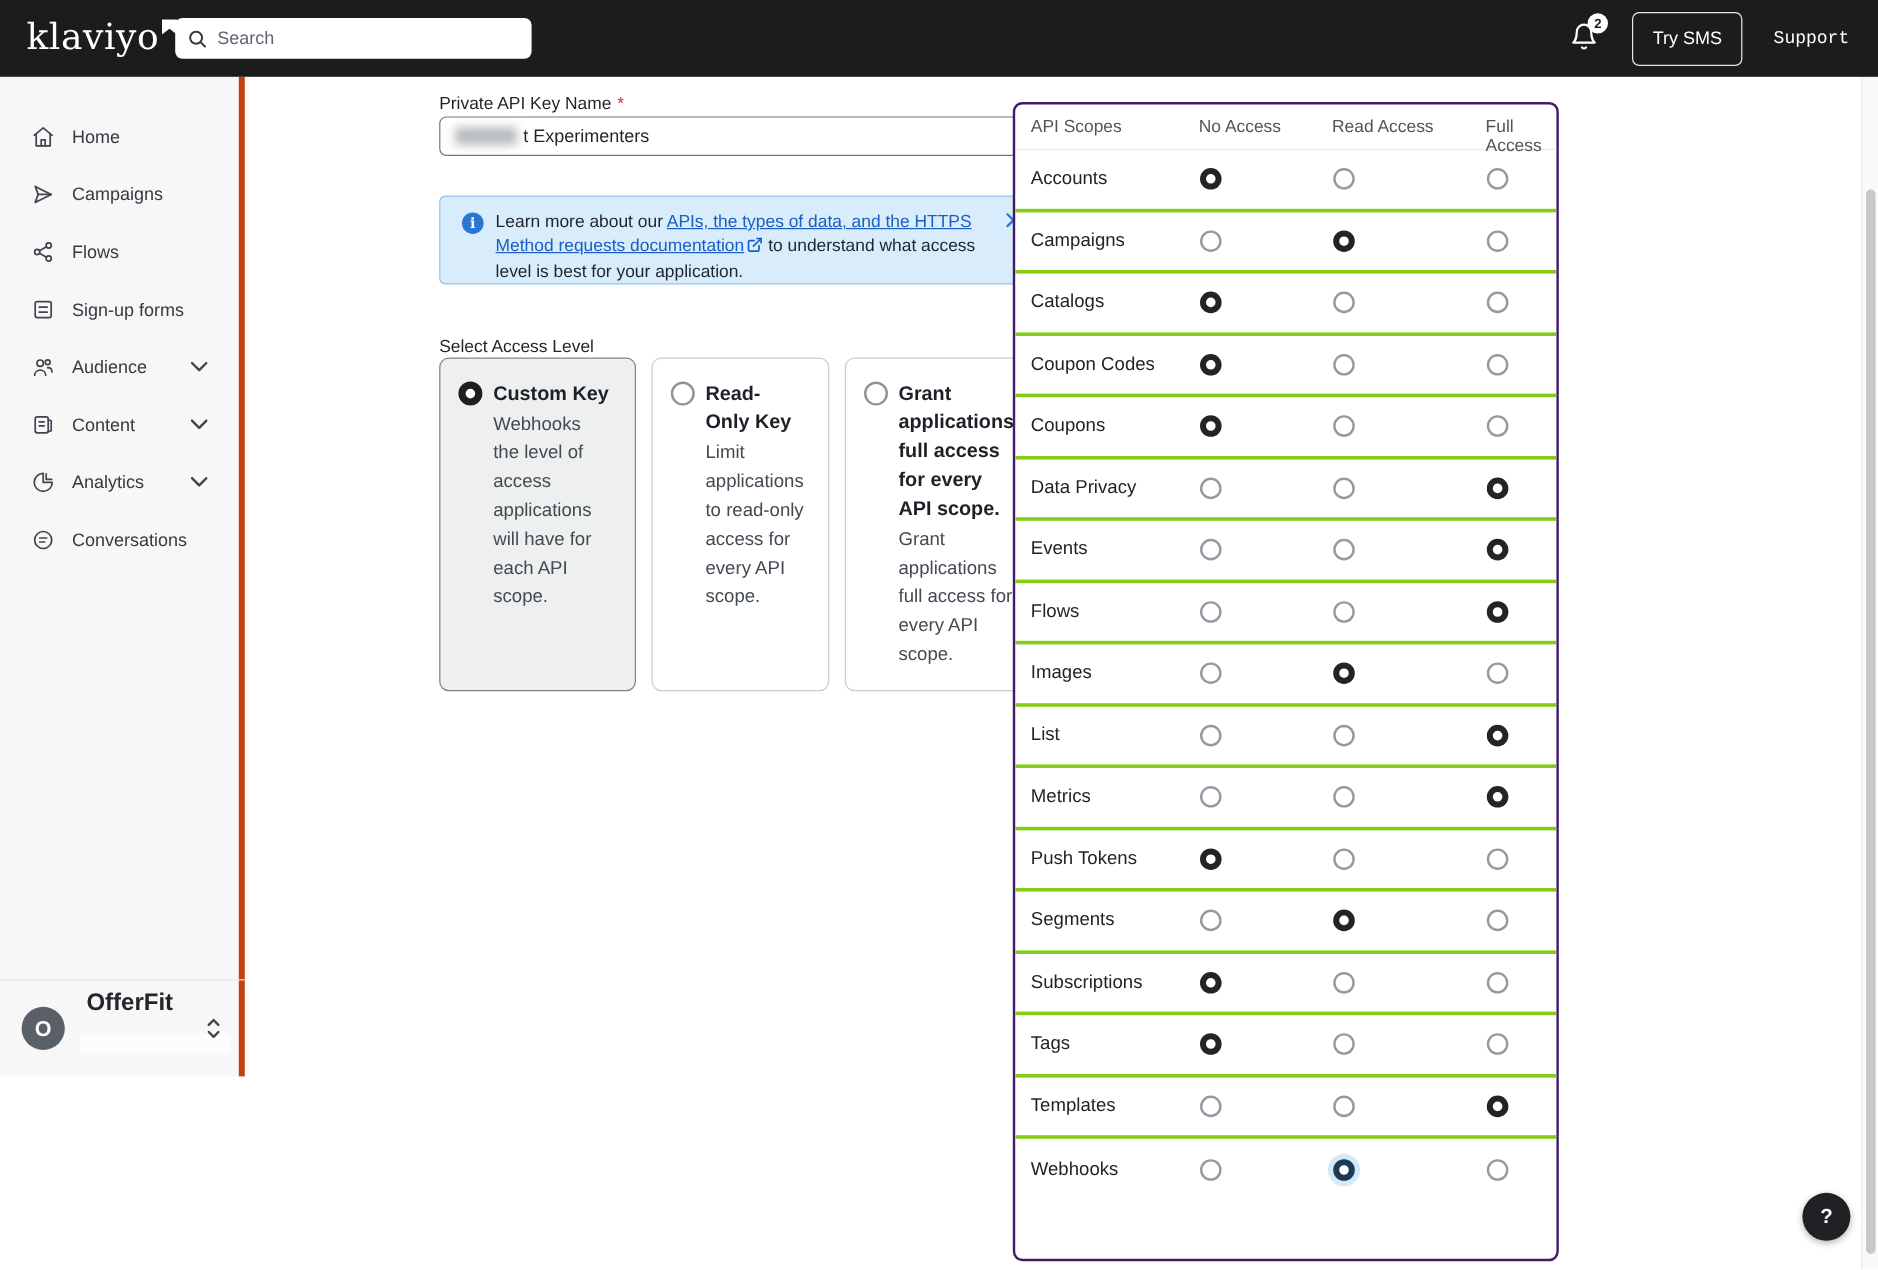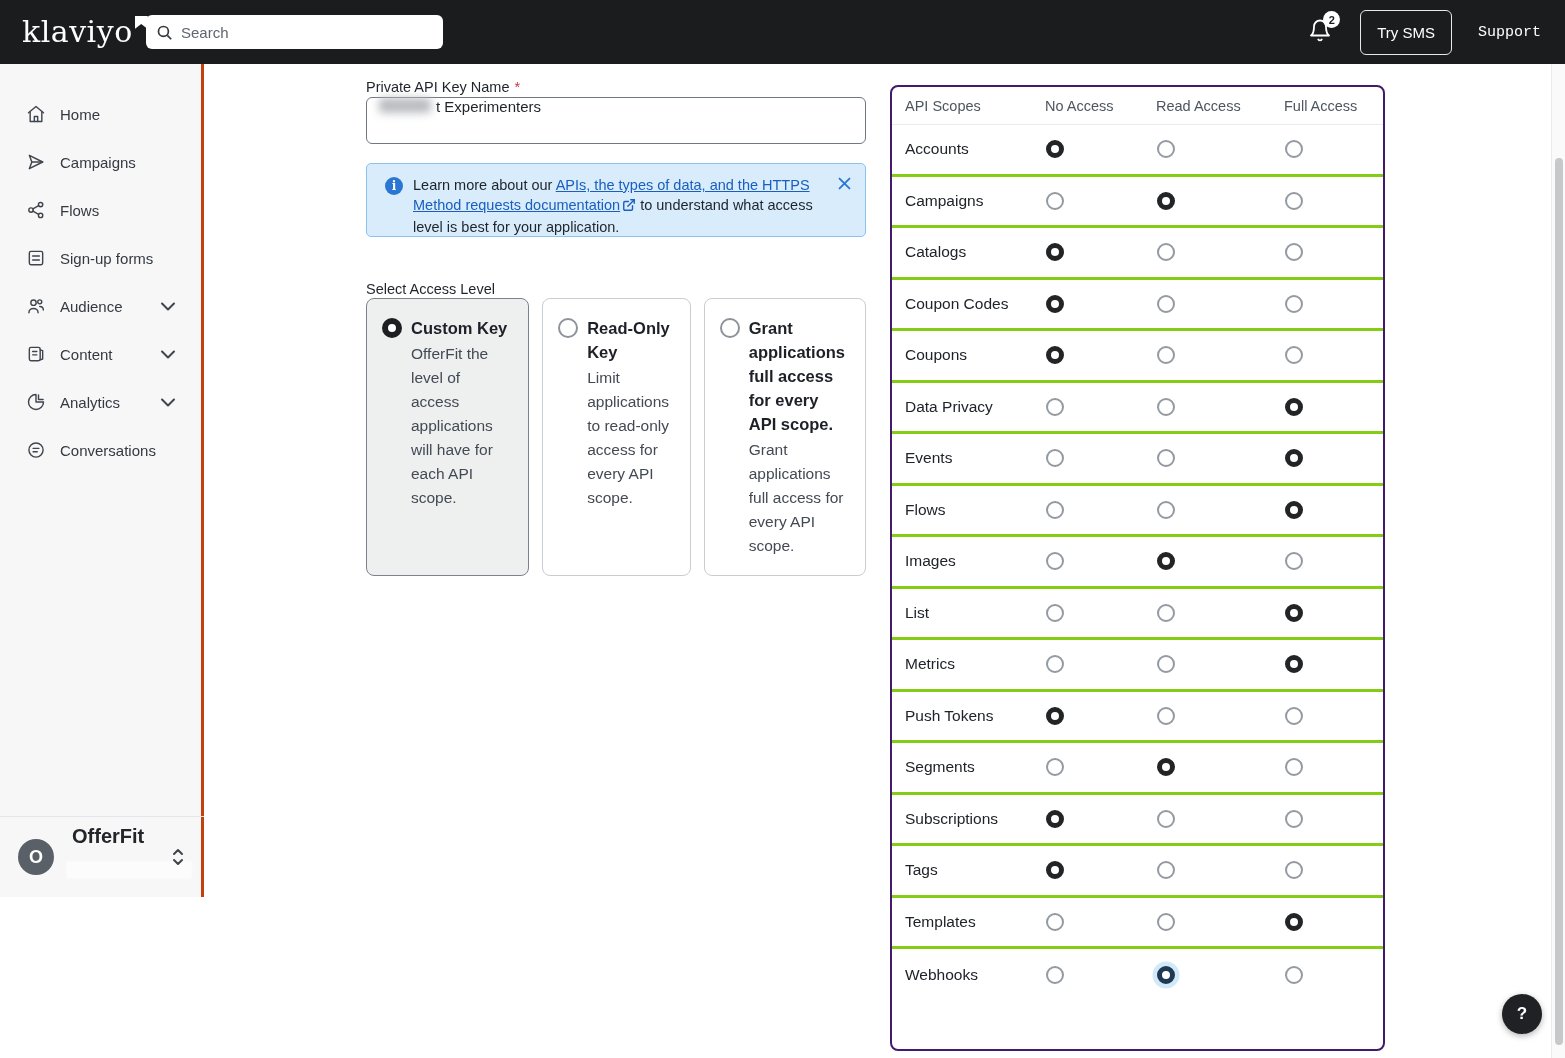--- a/index.html
+++ b/index.html
@@ -25,43 +25,43 @@
   .bell-wrap { position:relative; width:26px; height:30px; cursor:pointer; }
   .bell-badge { position:absolute; right:-6px; top:-6px; width:17px; height:17px;
     background:#fff; border-radius:50%; color:#1b1c1e; font-size:11px; font-weight:bold;
     display:flex; align-items:center; justify-content:center; }
   .try-sms { background:transparent; border:1px solid #e8e8e8; border-radius:6px;
     color:#fff; font-size:15px; padding:13px 16px; cursor:pointer; font-family:inherit; }
   .support { color:#fff; font-size:15px; cursor:pointer;font-family:Liberation Mono, monospace; }
 
   
   .sidebar { position:absolute; left:0; top:64px; width:204px; height:833px;
-    background:#f7f7f8; border-right:3px solid #c2410c; }
+    background:#f7f7f8; border-right:5px solid #c2410c; }
   .nav { padding-top:26px; }
   .nav-item { position:relative; height:48px; display:flex; align-items:center;
     padding-left:26px; cursor:pointer; color:#343a41; }
   .nav-item .icon { width:20px; height:20px; display:flex; align-items:center; justify-content:center; }
   .nav-item .lbl { margin-left:14px; font-size:15px; }
   .nav-item .chev { position:absolute; right:26px; }
   .account { position:absolute; left:0; bottom:0; width:204px; height:81px;
     border-top:1px solid #e4e6e9; }
   .avatar { position:absolute; left:18px; top:22px; width:36px; height:36px; border-radius:50%;
     background:#5a6067; color:#fff; font-size:18px; font-weight:bold;
     display:flex; align-items:center; justify-content:center; }
   .acct-name { position:absolute; left:72px; top:8px; font-size:20px; font-weight:bold; color:#22262a; }
   .acct-blur { position:absolute; left:66px; top:44px; width:126px; height:18px;
     background:#fcfcfd; border-radius:2px; filter:blur(1px); }
   .acct-switch { position:absolute; right:18px; top:30px; cursor:pointer; }
 
   
   .field-label { position:absolute; left:366px; top:79px; font-size:14.5px; color:#1f242b; }
   .req { color:#cf3340; margin-left:5px; }
-  .key-input { position:absolute; left:366px; top:97px; width:500px; height:47px;
+  .key-input { position:absolute; left:366px; top:97px; width:500px; height:33px;
     border:1px solid #70777f; border-radius:6px; background:#fff; display:flex;
-    align-items:flex-start; padding:0 12px; font-size:15px; color:#1f242b; cursor:text; }
+    align-items:center; padding:0 12px; font-size:15px; color:#1f242b; cursor:text; }
   .blur-chip { display:inline-block; width:52px; height:15px; background:#b9bcc0;
     border-radius:3px; filter:blur(4px); margin-right:5px; }
 
   .banner { position:absolute; left:366px; top:163px; width:500px; height:74px;
     background:#d9ecfb; border:1px solid #8ec2ee; border-radius:5px; padding:11px 34px 0 46px; }
   .banner-icon { position:absolute; left:18px; top:13px; width:18px; height:18px; border-radius:50%;
     background:#2b76d3; color:#fff; font-size:12px; font-weight:bold;
     display:flex; align-items:center; justify-content:center; font-family:"DejaVu Serif",serif; }
   .banner-text { font-size:14.5px; line-height:20px; color:#1d242c; }
   .banner a.link { color:#195ec0; text-decoration:underline; cursor:pointer; }
@@ -75,21 +75,21 @@
   .card { position:relative; border:1px solid #c9ccd1; border-radius:8px; background:#fff;
     padding:17px 20px 17px 44px; cursor:pointer; }
   .card.selected { background:#eef0f0; border-color:#7b828a; }
   .card .cradio { position:absolute; left:15px; top:19px; width:20px; height:20px;
     border-radius:50%; border:2px solid #8e9299; background:#fff; }
   .card.selected .cradio { border:6px solid #1d1f21; }
   .card-title { font-size:16.5px; font-weight:bold; color:#1d2127; line-height:24px; }
   .card-desc { font-size:15.5px; color:#434a53; line-height:24px; margin-top:2px; }
 
   
-  .scopes { position:absolute; left:890px; top:85px; width:495px; height:966px;
+  .scopes { position:absolute; left:844px; top:85px; width:455px; height:966px;
     border:2px solid #431a6b; border-radius:8px; background:#fff; overflow:hidden; }
   .t-head { position:relative; height:38px; border-bottom:1px solid #e9ebee; }
   .t-head span { position:absolute; top:11px; font-size:14.5px; color:#4d555f; }
   .h0 { left:13px; } .h1 { left:153px; } .h2 { left:264px; } .h3 { left:392px; }
   .t-row { position:relative; height:51.5px; border-bottom:3px solid #84cc16; }
   .t-row:last-child { border-bottom:none; }
   .t-label { position:absolute; left:13px; top:50%; transform:translateY(-50%);
     font-size:15.5px; color:#20242a; }
   .radio { position:absolute; top:50%; transform:translateY(-50%); width:18px; height:18px;
     border-radius:50%; border:2px solid #949aa2; background:#fff; cursor:pointer; }
@@ -270,21 +270,21 @@
           <line x1="5" y1="5" x2="19" y2="19"></line>
           <line x1="19" y1="5" x2="5" y2="19"></line>
         </svg></span>
   </div>
 
   <div class="section-label">Select Access Level</div>
   <div class="cards" id="cards">
       <div class="card selected">
     <span class="cradio"></span>
     <div class="card-title">Custom Key</div>
-    <div class="card-desc">OfferFit the level of access applications will have for each API scope.</div>
+    <div class="card-desc">Webhooks the level of access applications will have for each API scope.</div>
   </div>
       <div class="card">
     <span class="cradio"></span>
     <div class="card-title">Read-Only Key</div>
     <div class="card-desc">Limit applications to read-only access for every API scope.</div>
   </div>
       <div class="card">
     <span class="cradio"></span>
     <div class="card-title">Grant applications full access for every API scope.</div>
     <div class="card-desc">Grant applications full access for every API scope.</div>

